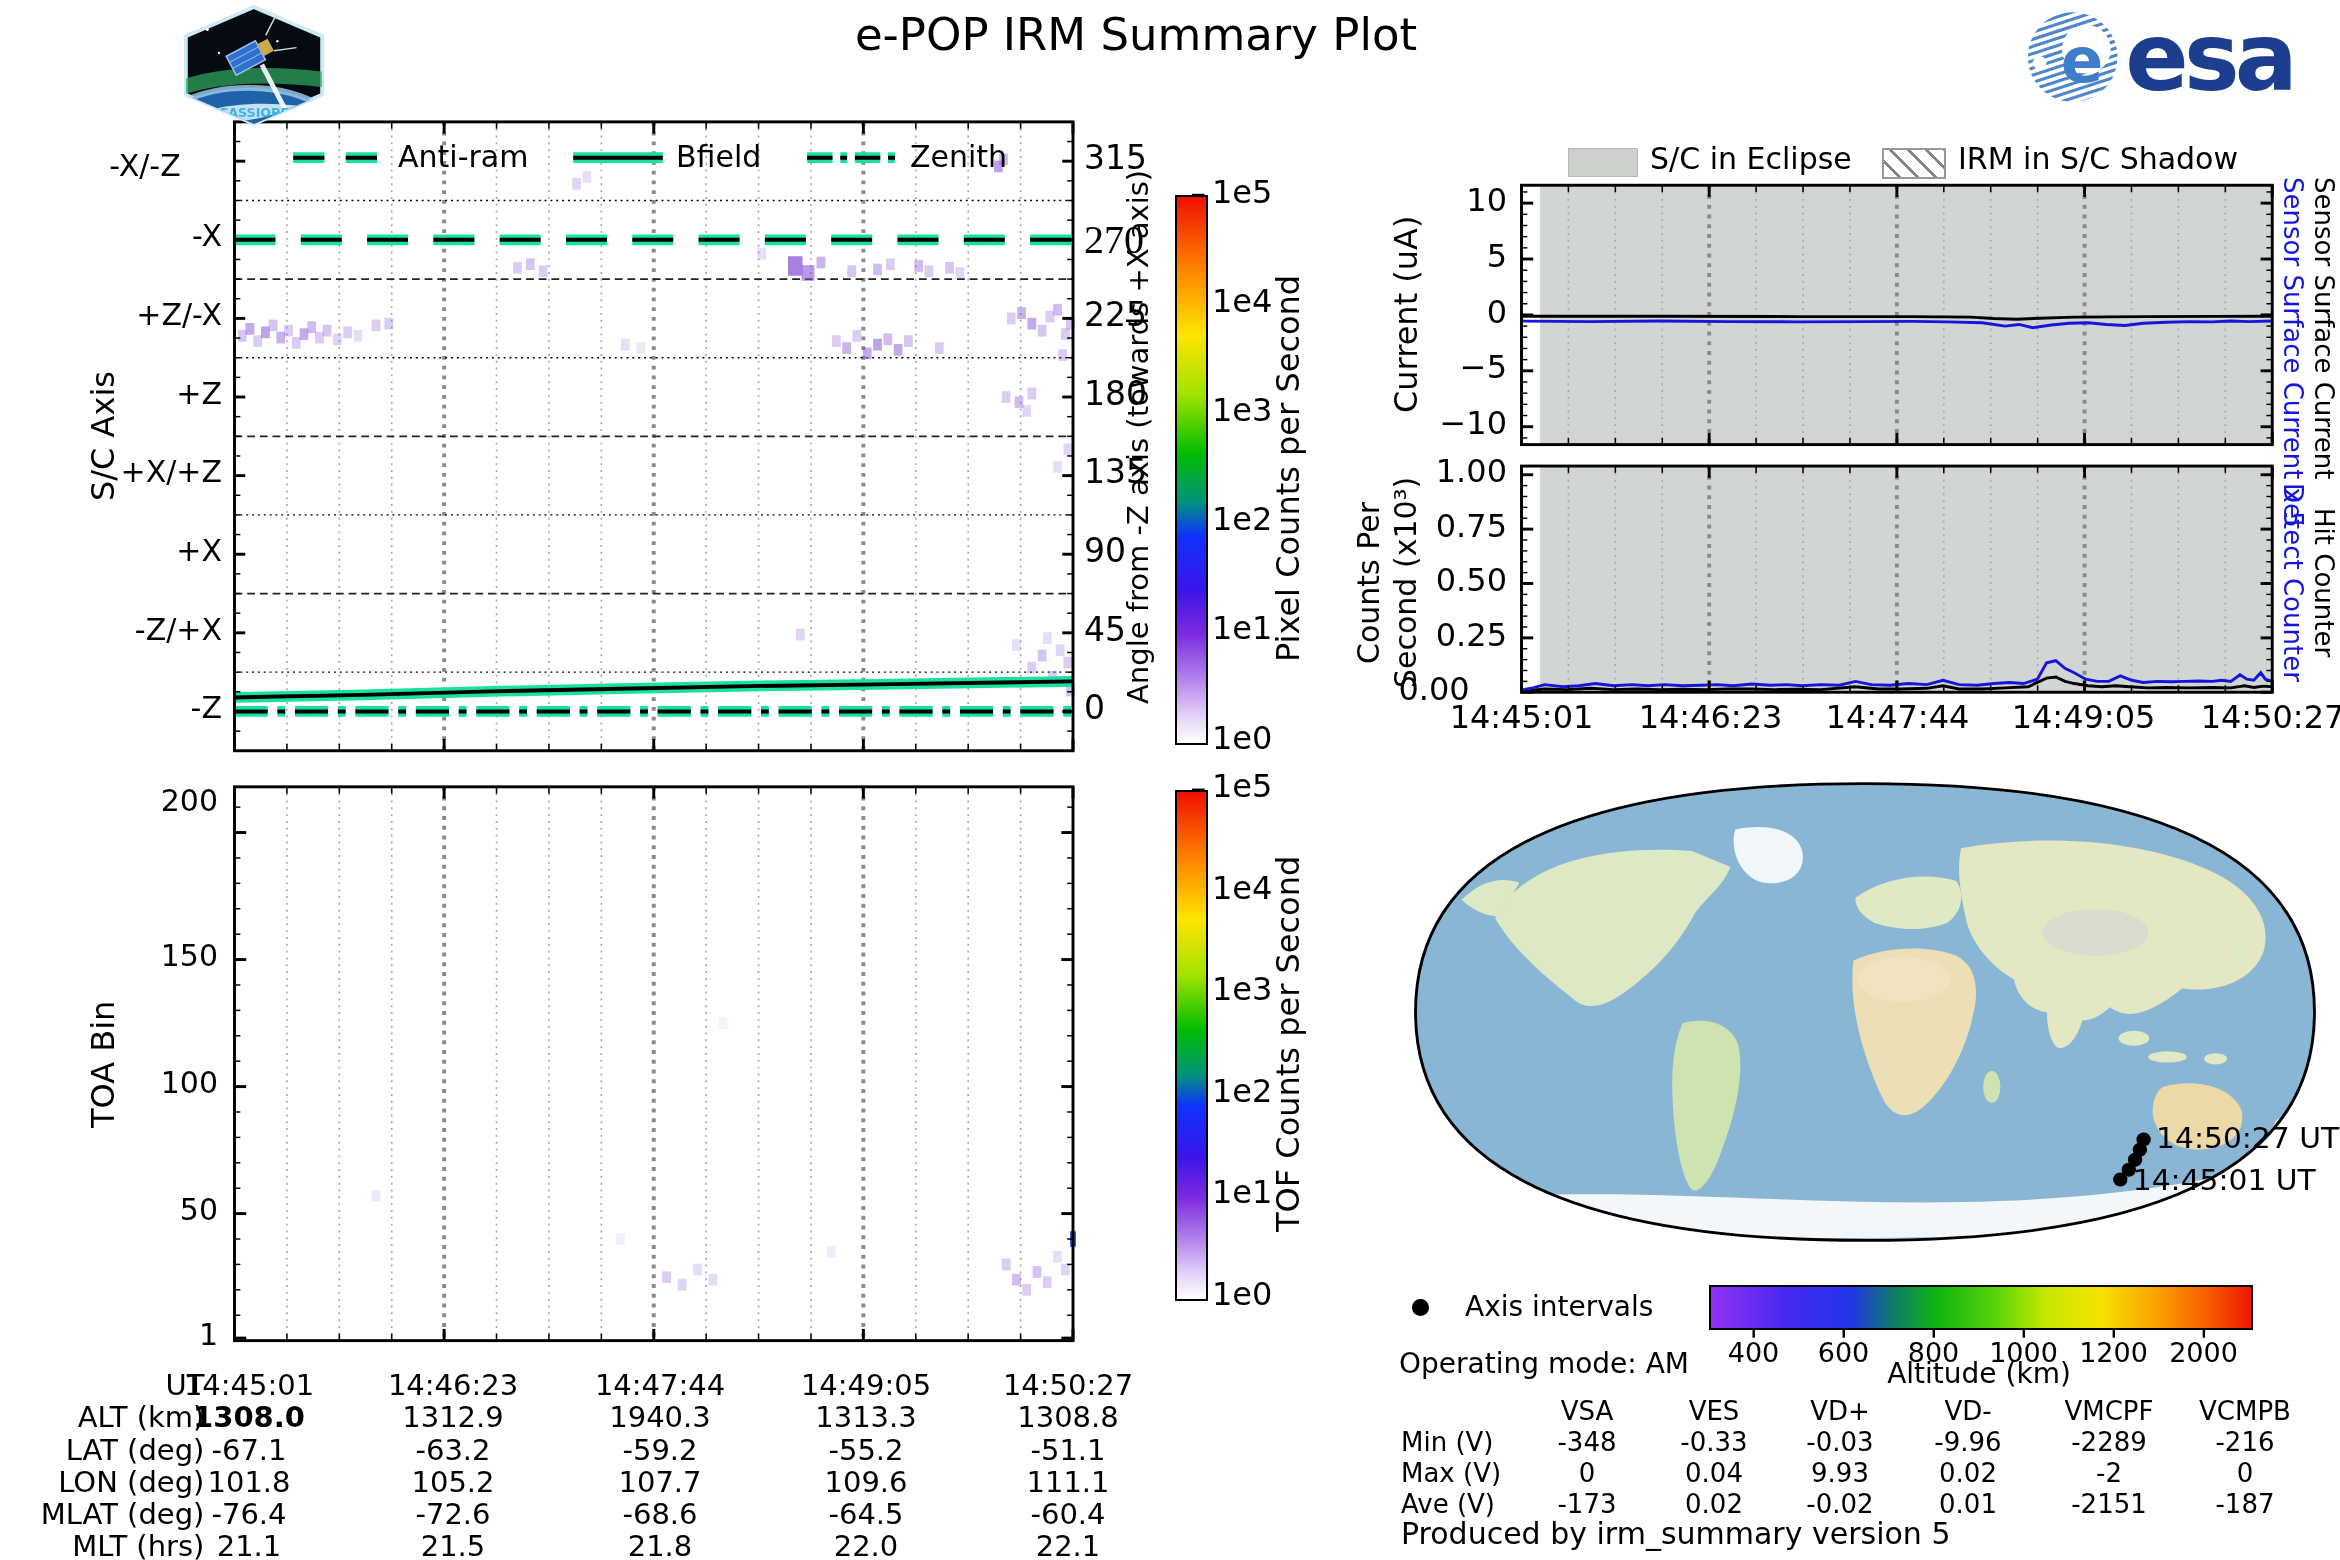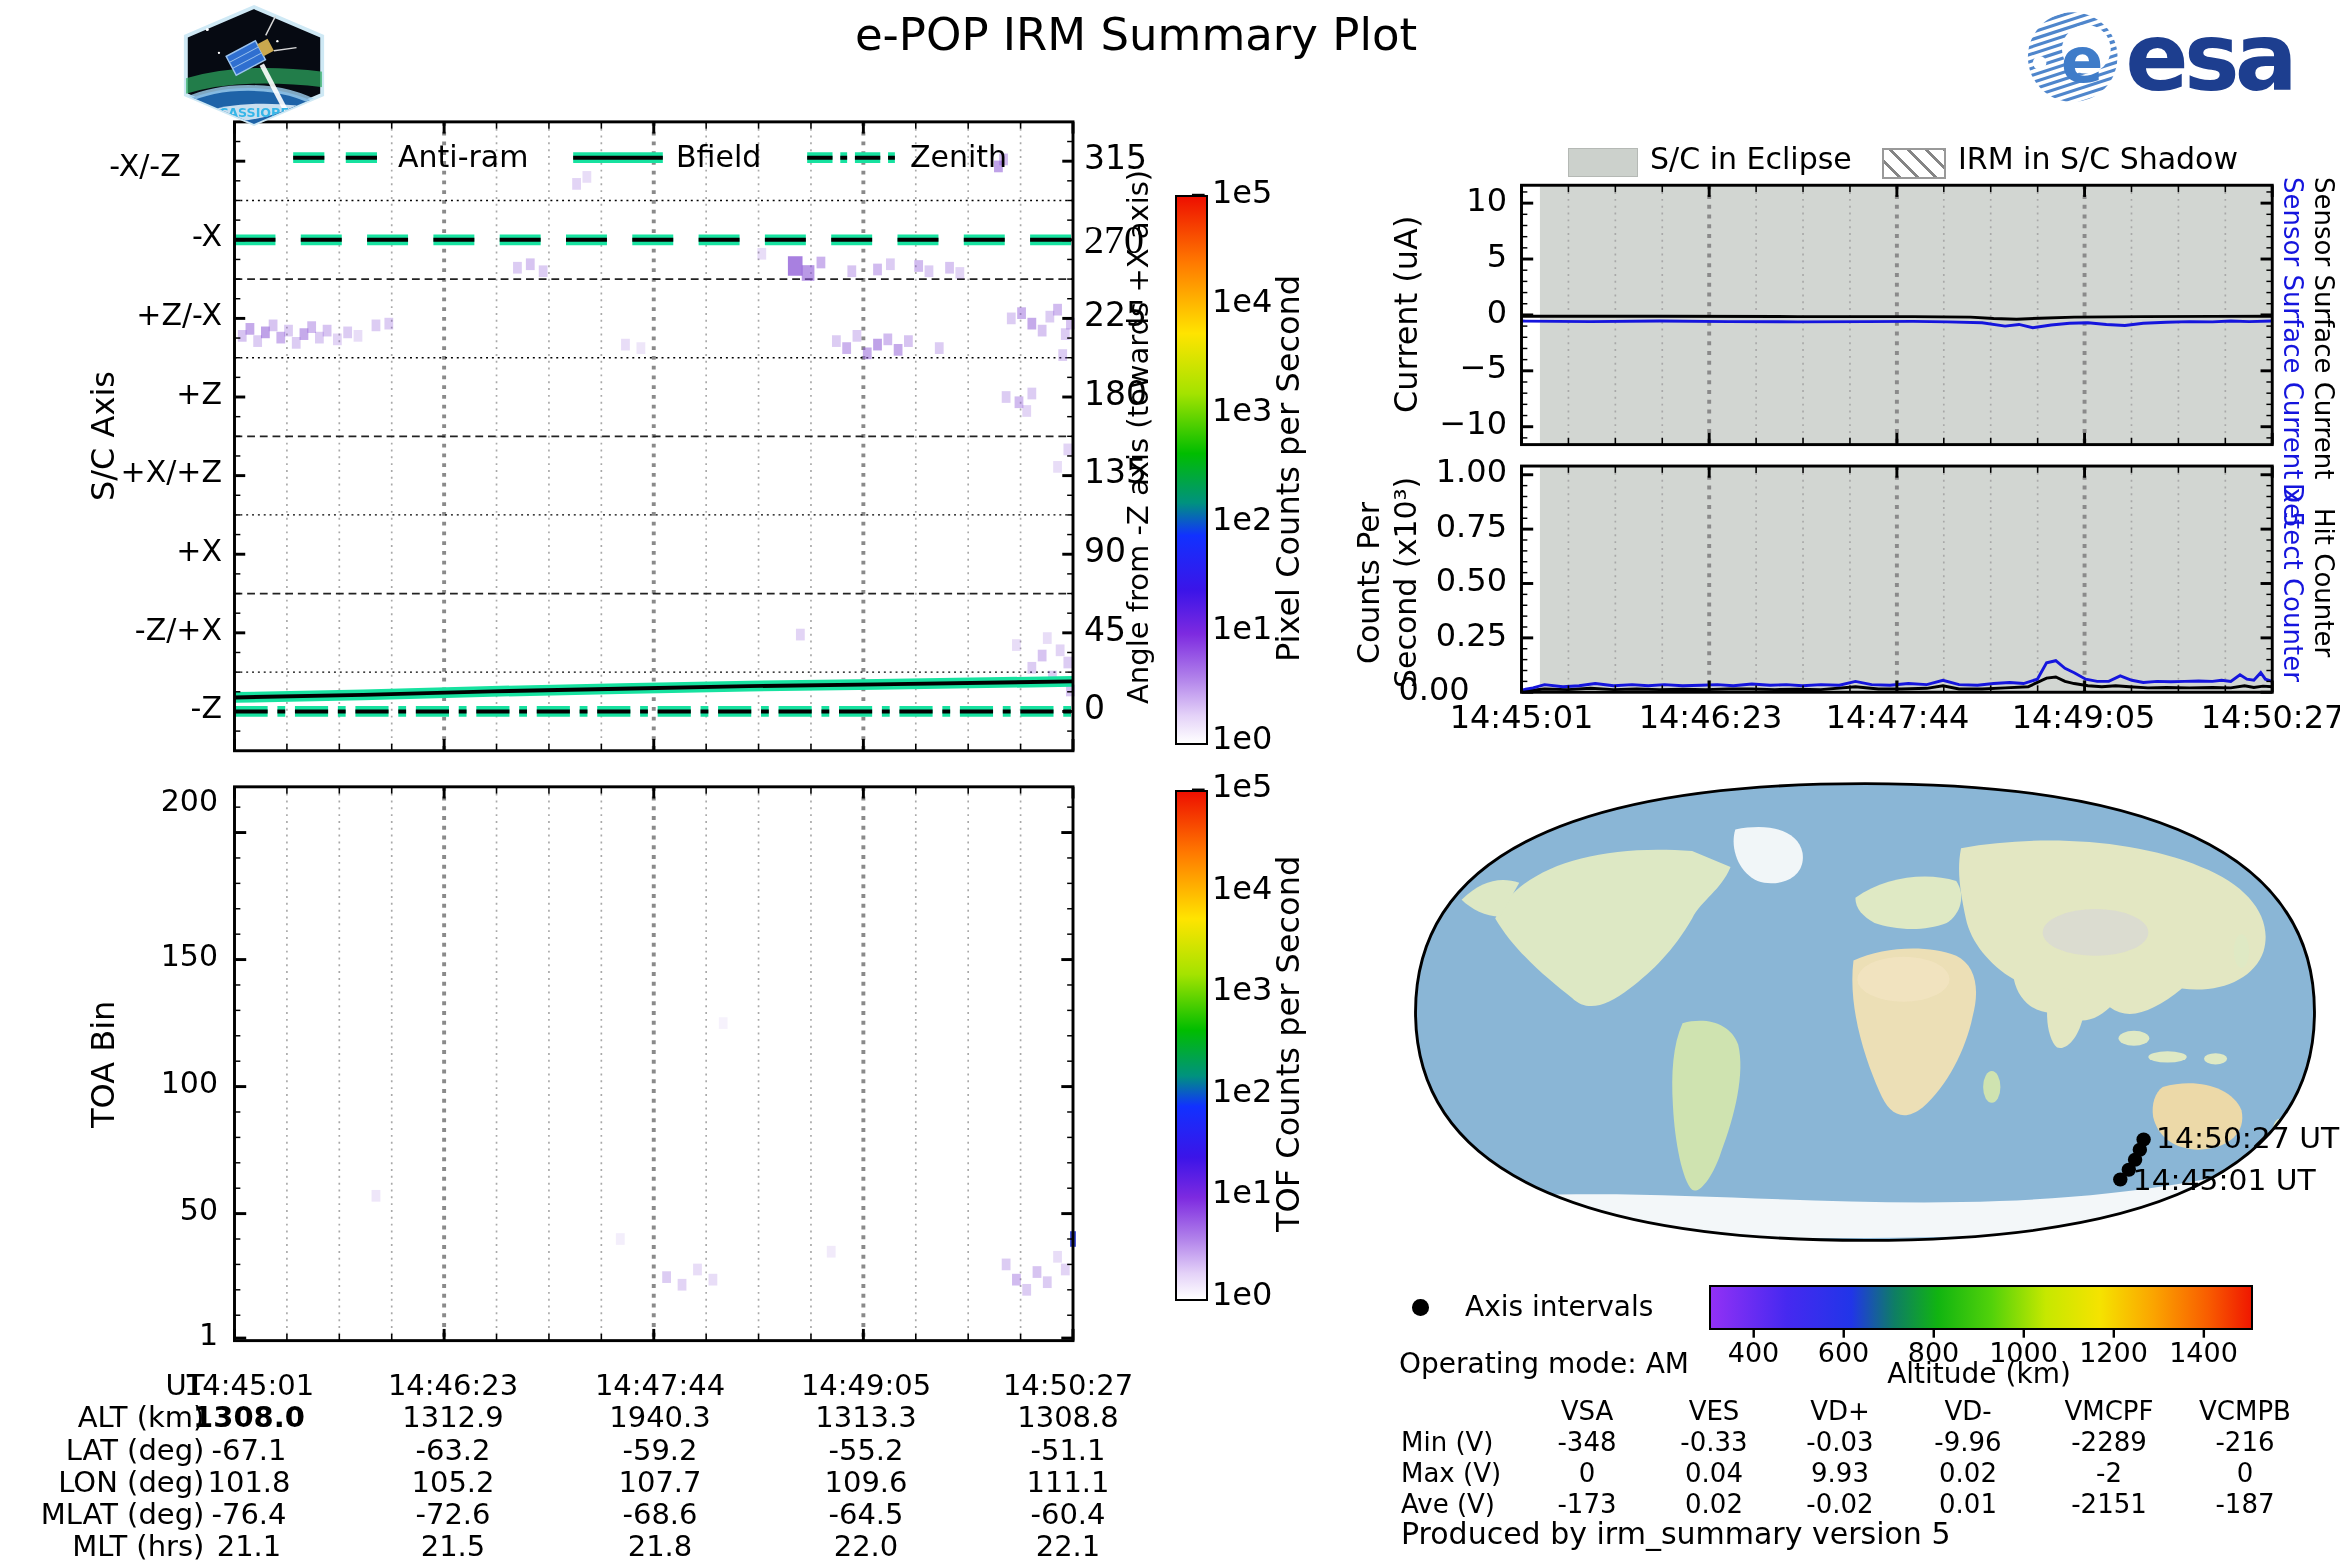--- a/index.html
+++ b/index.html
@@ -824,15 +824,15 @@
     <div class="t" style="left: 1631px; top: 1490px; font-size: 26px; width: 166px; text-align: center;">0.02</div>
     <div class="t" style="left: 1757px; top: 1490px; font-size: 26px; width: 166px; text-align: center;">-0.02</div>
     <div class="t" style="left: 1885px; top: 1490px; font-size: 26px; width: 166px; text-align: center;">0.01</div>
     <div class="t" style="left: 2026px; top: 1490px; font-size: 26px; width: 166px; text-align: center;">-2151</div>
     <div class="t" style="left: 2162px; top: 1490px; font-size: 26px; width: 166px; text-align: center;">-187</div>
     <div class="t" style="left: 1695px; top: 1338px; font-size: 27px; width: 117px; text-align: center;">400</div>
     <div class="t" style="left: 1785px; top: 1338px; font-size: 27px; width: 117px; text-align: center;">600</div>
     <div class="t" style="left: 1875px; top: 1338px; font-size: 27px; width: 117px; text-align: center;">800</div>
     <div class="t" style="left: 1965px; top: 1338px; font-size: 27px; width: 117px; text-align: center;">1000</div>
     <div class="t" style="left: 2055px; top: 1338px; font-size: 27px; width: 117px; text-align: center;">1200</div>
-    <div class="t" style="left: 2145px; top: 1338px; font-size: 27px; width: 117px; text-align: center;">1400</div>
+    <div class="t" style="left: 2145px; top: 1338px; font-size: 27px; width: 117px; text-align: center;">2000</div>
   </div>
 
 
 </body></html>

